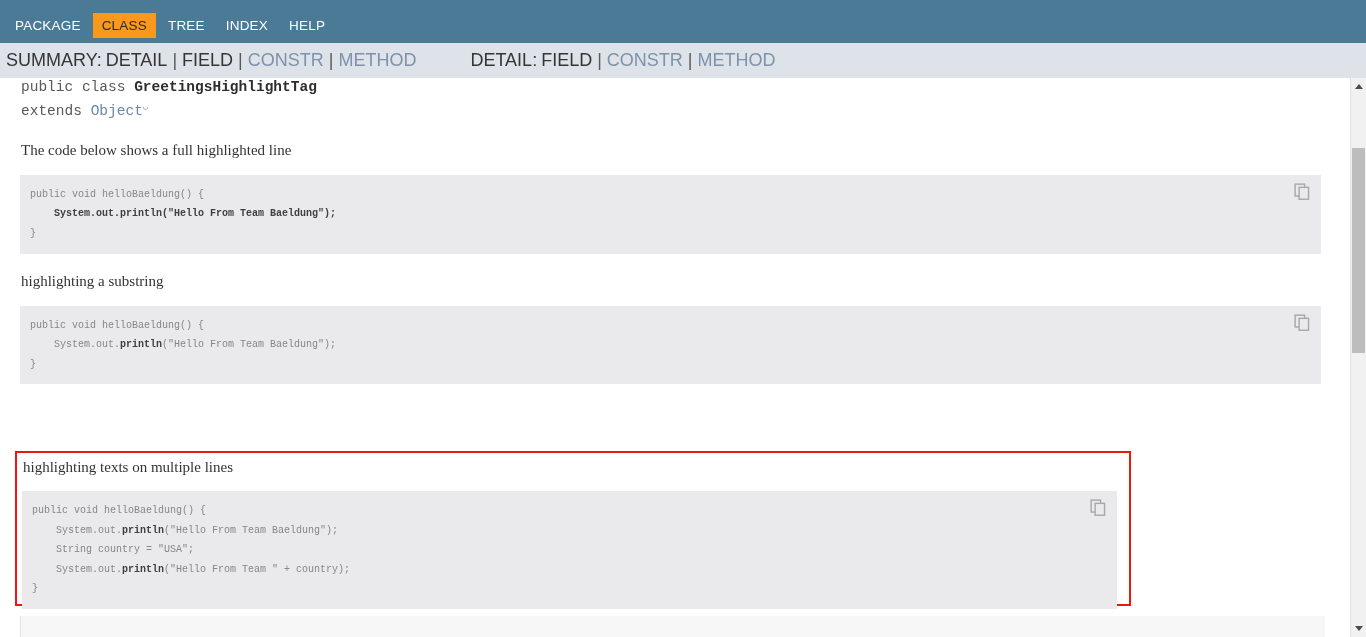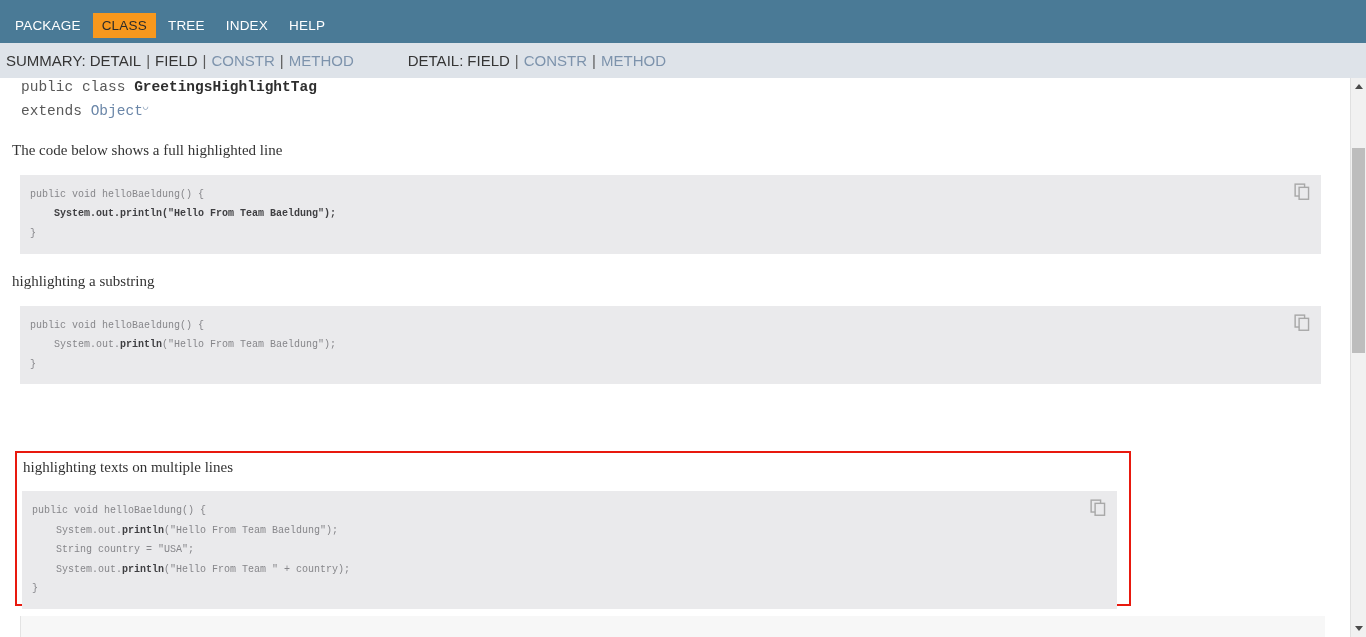--- a/index.html
+++ b/index.html
@@ -41,21 +41,21 @@
 
   
   .subnav {
     position: absolute; left: 0; top: 43px;
     width: 1366px; height: 35px;
     background: #dee3e9;
     display: flex; align-items: center;
   }
   .subnav-left {
     display: flex; align-items: center;
-    font-size: 15px;
+    font-size: 18px;
     padding-left: 6px;
     white-space: nowrap;
   }
   .subnav-group { display: flex; align-items: center; }
   .subnav-group + .subnav-group { margin-left: 33px; padding-left: 21px; }
   .sn-txt { color: #353535; }
   .sn-link { color: #7d93ac; cursor: pointer; }
   .sn-sep { color: #5a5a5a; margin: 0 5px; }
   .sn-gap { width: 4px; display: inline-block; }
 
@@ -115,21 +115,21 @@
   .ext-ico {
     font-size: 9px;
     vertical-align: super;
     color: #6a86a8;
   }
 
   .para {
     font-family: "Liberation Serif", serif;
     font-size: 15px;
     color: #333333;
-    padding-left: 12px;
+    padding-left: 21px;
   }
 
   .codeblock {
     position: relative;
     background: #eaeaec;
     margin-left: 20px;
     margin-right: 31px;
     padding: 10px 0 10px 10px;
   }
   .codeblock pre {

